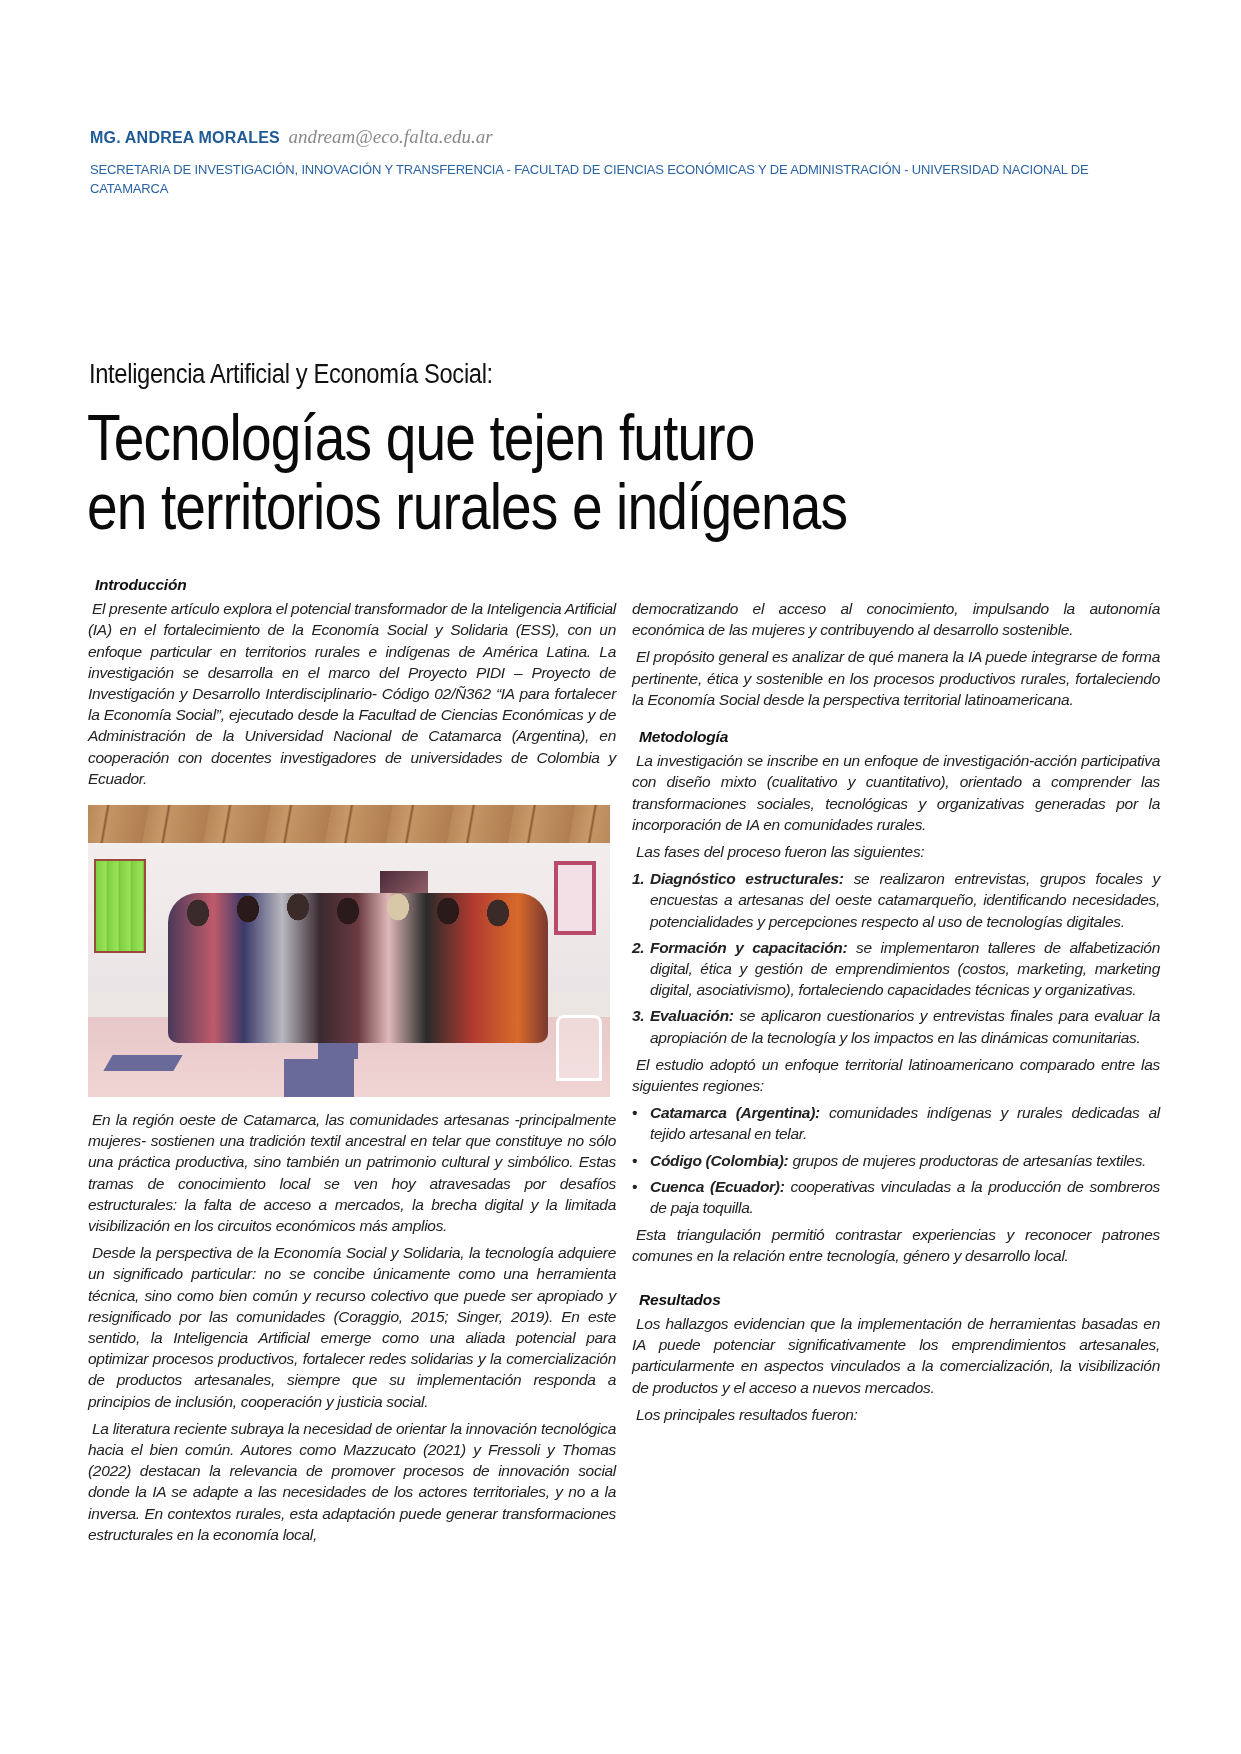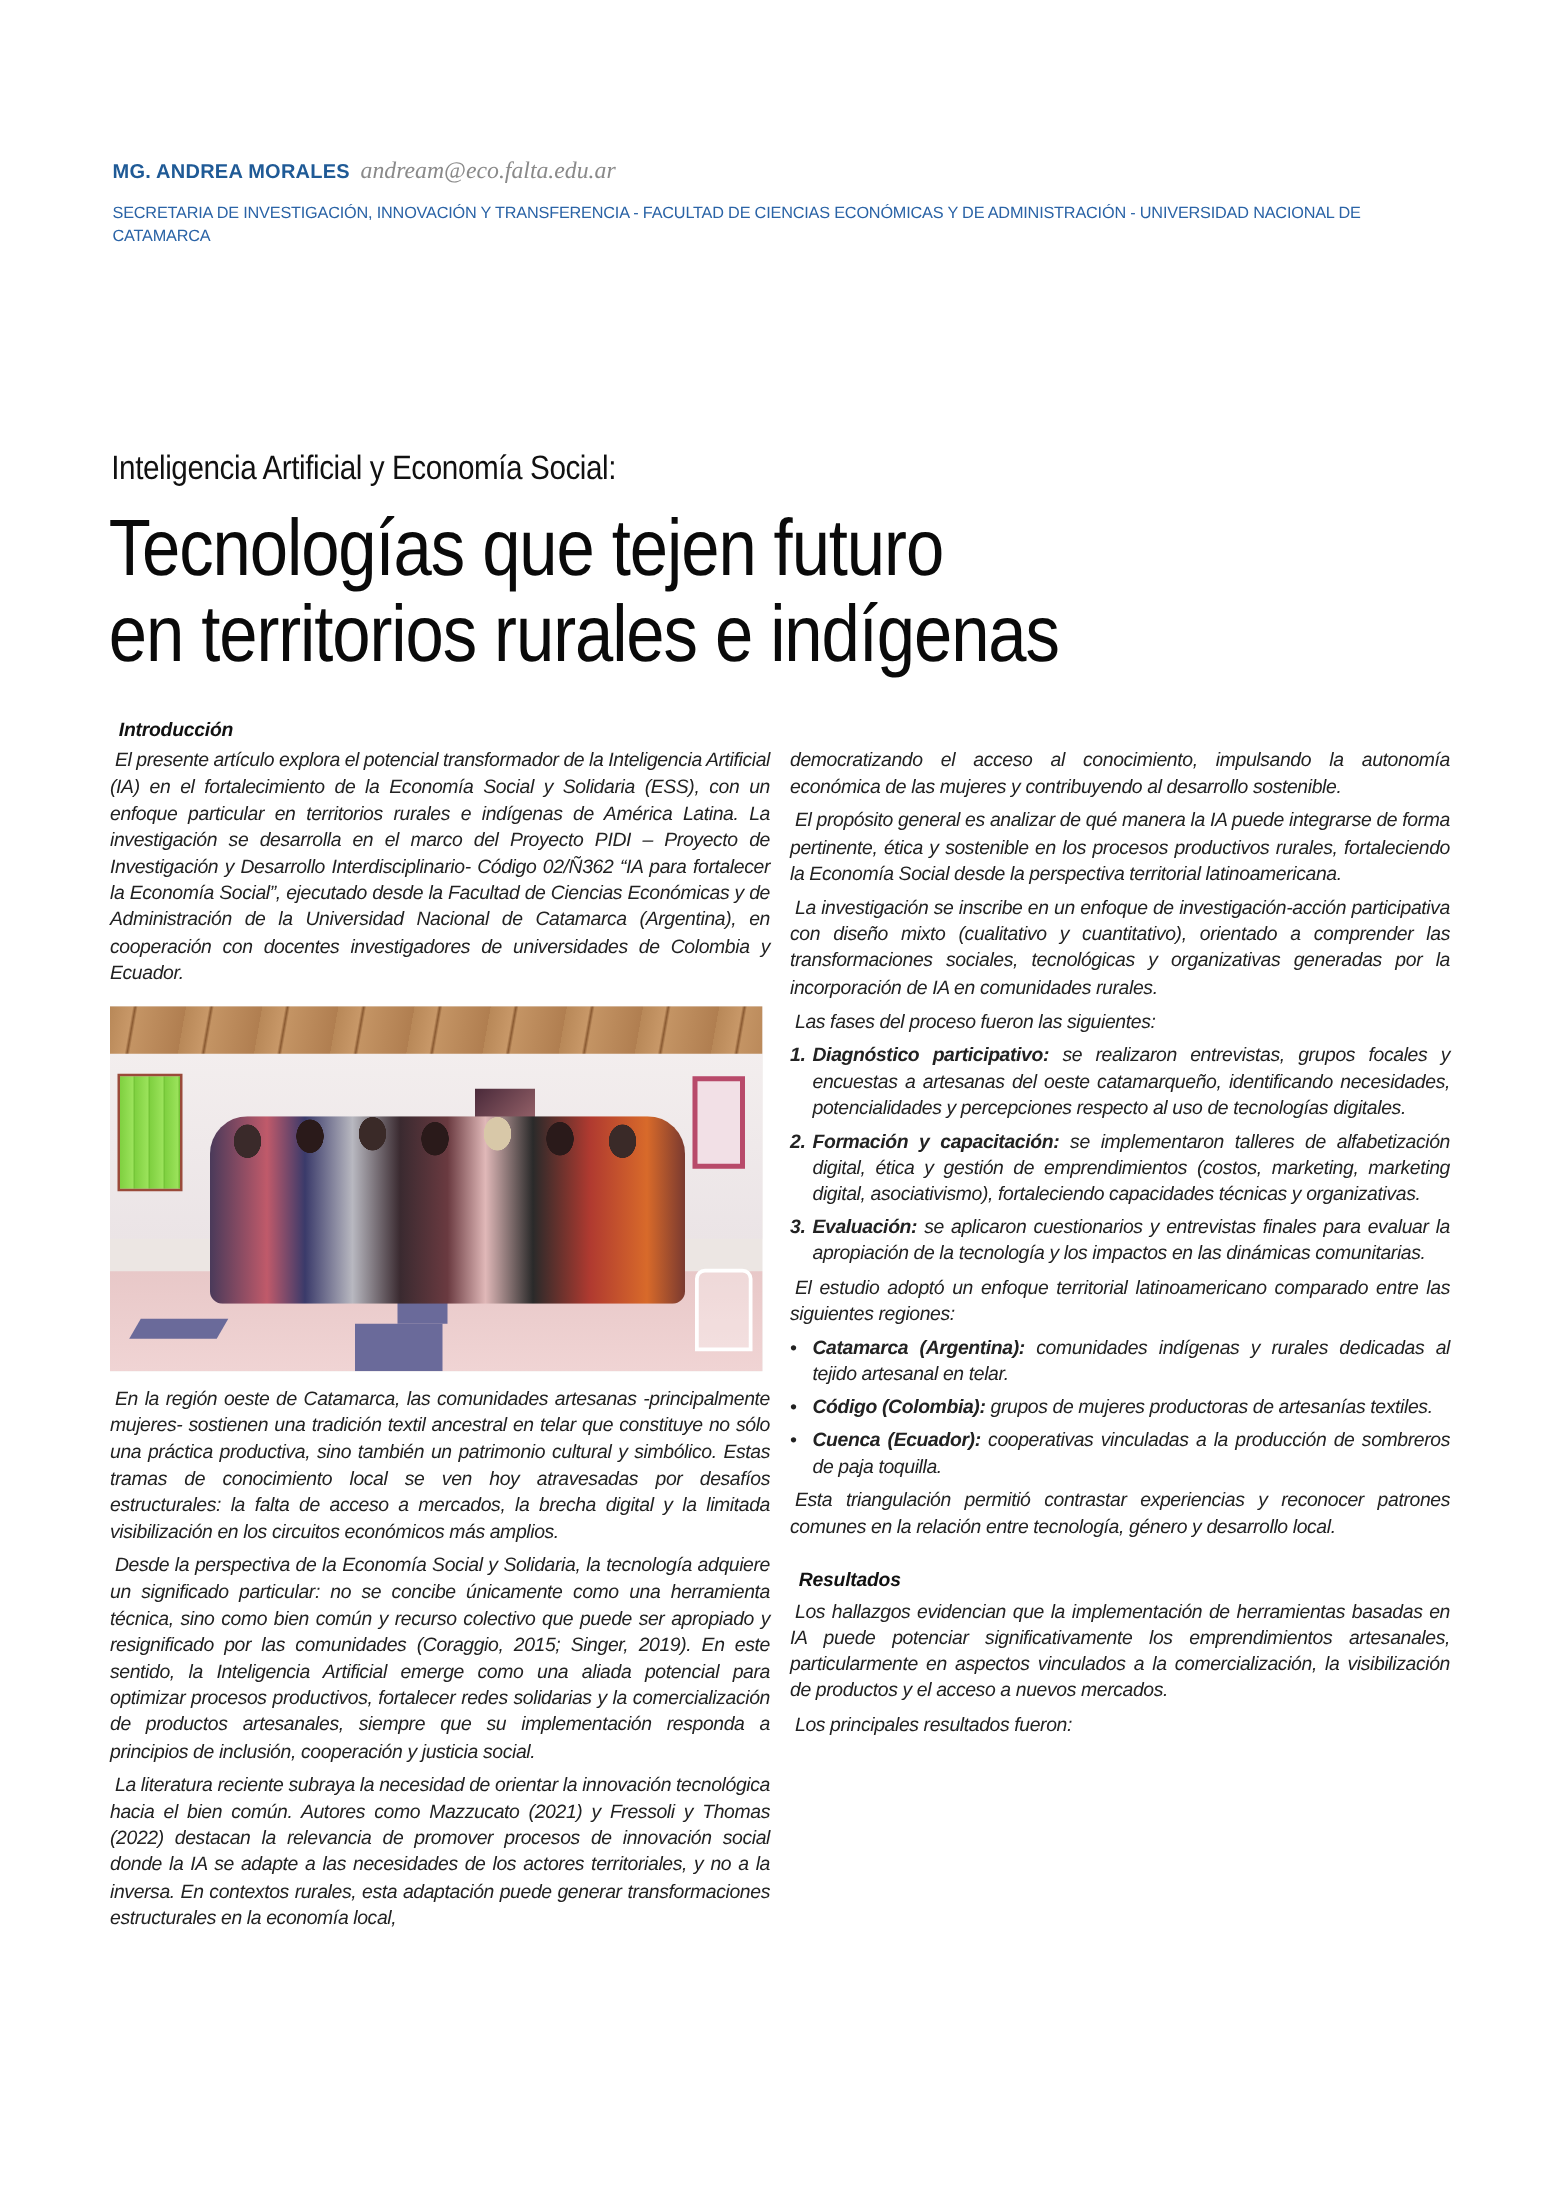--- a/index.html
+++ b/index.html
@@ -237,26 +237,27 @@
 
   <p>En la región oeste de Catamarca, las comunidades artesanas -principalmente mujeres- sostienen una tradición textil ancestral en telar que constituye no sólo una práctica productiva, sino también un patrimonio cultural y simbólico. Estas tramas de conocimiento local se ven hoy atravesadas por desafíos estructurales: la falta de acceso a mercados, la brecha digital y la limitada visibilización en los circuitos económicos más amplios.</p>
   <p>Desde la perspectiva de la Economía Social y Solidaria, la tecnología adquiere un significado particular: no se concibe únicamente como una herramienta técnica, sino como bien común y recurso colectivo que puede ser apropiado y resignificado por las comunidades (Coraggio, 2015; Singer, 2019). En este sentido, la Inteligencia Artificial emerge como una aliada potencial para optimizar procesos productivos, fortalecer redes solidarias y la comercialización de productos artesanales, siempre que su implementación responda a principios de inclusión, cooperación y justicia social.</p>
   <p>La literatura reciente subraya la necesidad de orientar la innovación tecnológica hacia el bien común. Autores como Mazzucato (2021) y Fressoli y Thomas (2022) destacan la relevancia de promover procesos de innovación social donde la IA se adapte a las necesidades de los actores territoriales, y no a la inversa. En contextos rurales, esta adaptación puede generar transformaciones estructurales en la economía local,</p>
 </div>
 
 <div class="col col-right">
   <p style="text-indent:0">democratizando el acceso al conocimiento, impulsando la autonomía económica de las mujeres y contribuyendo al desarrollo sostenible.</p>
   <p>El propósito general es analizar de qué manera la IA puede integrarse de forma pertinente, ética y sostenible en los procesos productivos rurales, fortaleciendo la Economía Social desde la perspectiva territorial latinoamericana.</p>
 
+  <h2 class="gap-section" style="margin-top:22px">Metodología</h2>
   <p>La investigación se inscribe en un enfoque de investigación-acción participativa con diseño mixto (cualitativo y cuantitativo), orientado a comprender las transformaciones sociales, tecnológicas y organizativas generadas por la incorporación de IA en comunidades rurales.</p>
   <p>Las fases del proceso fueron las siguientes:</p>
 
   <ol class="phases">
     <li>
-      <span class="marker">1.</span><span class="bold">Diagnóstico participativo:</span>
+      <span class="marker">1.</span><span class="bold">Diagnóstico estructurales:</span>
       <span>se realizaron entrevistas, grupos focales y encuestas a artesanas del oeste catamarqueño, identificando necesidades, potencialidades y percepciones respecto al uso de tecnologías digitales.</span>
     </li>
     <li>
       <span class="marker">2.</span><span class="bold">Formación y capacitación:</span>
       <span>se implementaron talleres de alfabetización digital, ética y gestión de emprendimientos (costos, marketing, marketing digital, asociativismo), fortaleciendo capacidades técnicas y organizativas.</span>
     </li>
     <li>
       <span class="marker">3.</span><span class="bold">Evaluación:</span>
       <span>se aplicaron cuestionarios y entrevistas finales para evaluar la apropiación de la tecnología y los impactos en las dinámicas comunitarias.</span>
     </li>

